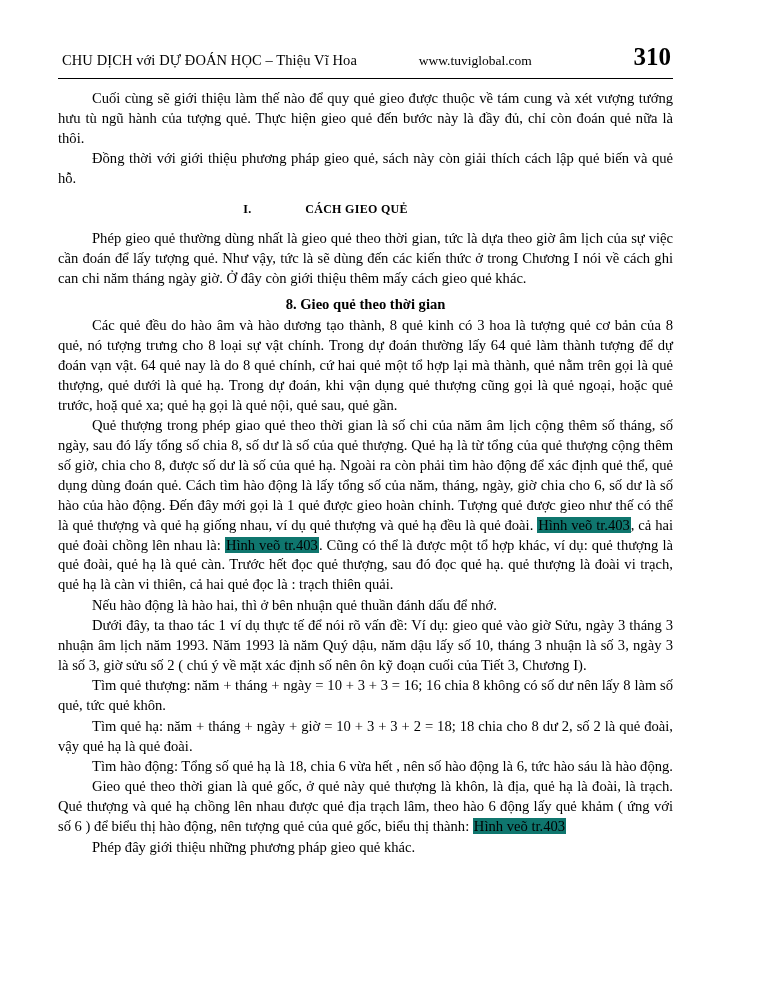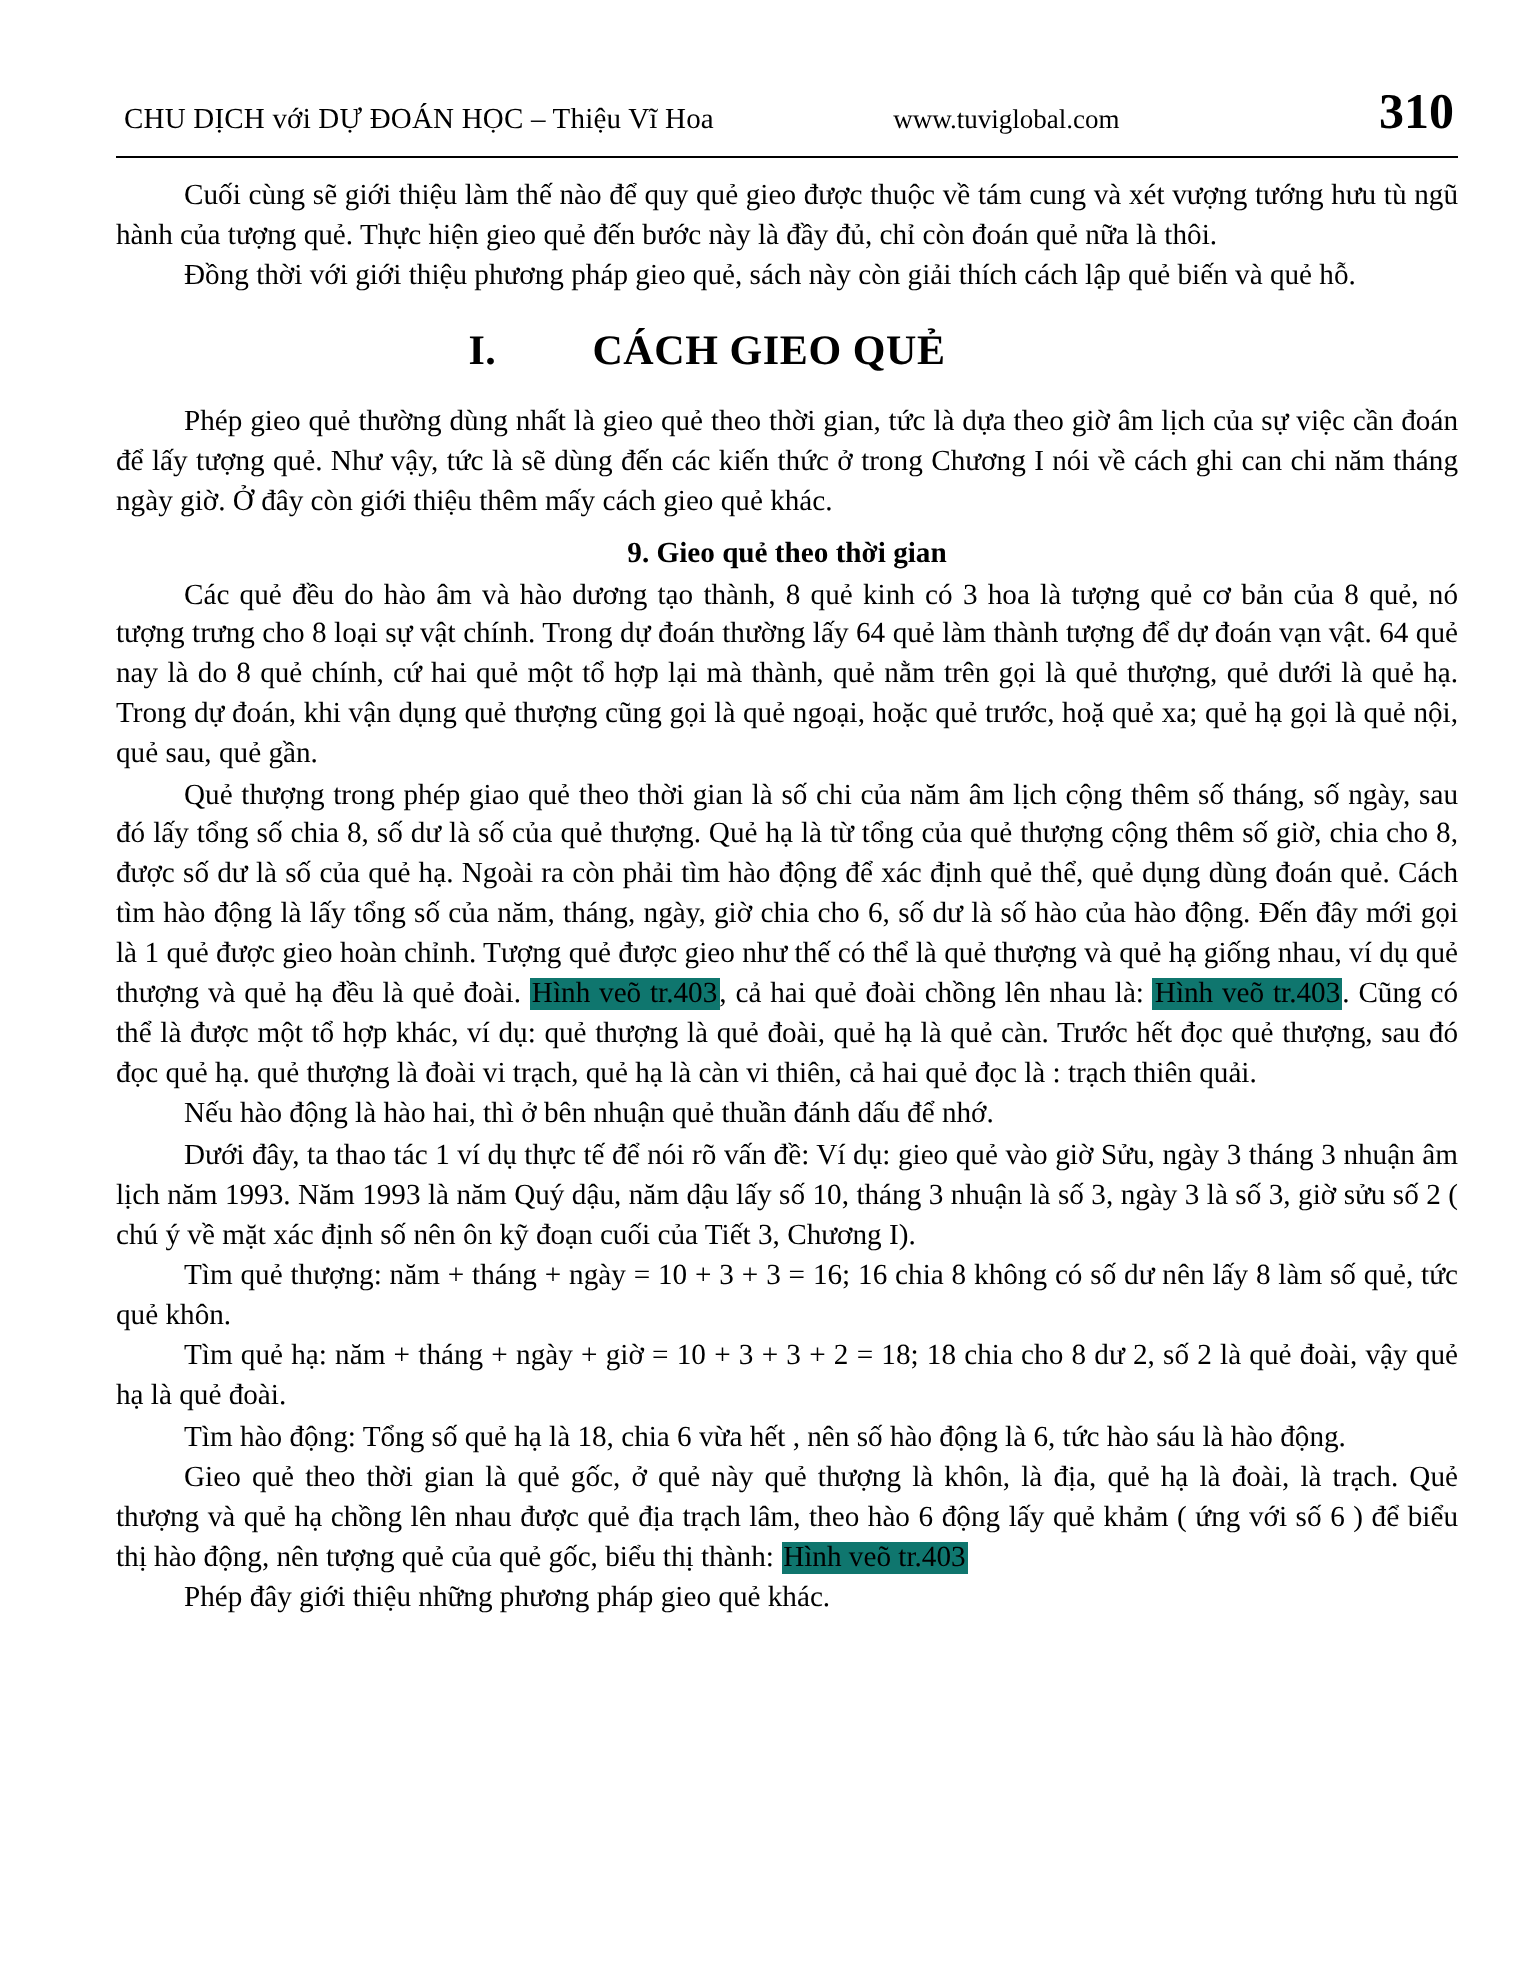--- a/index.html
+++ b/index.html
@@ -13,21 +13,21 @@
     font-family: "Liberation Serif", serif;
     color: #000000;
     position: relative;
     overflow: hidden;
   }
   .page {
     position: relative;
     width: 765px;
     height: 990px;
     box-sizing: border-box;
-    padding: 44px 36px 30px 58px;
+    padding: 44px 92px 30px 58px;
     border-radius: 23px;
   }
   
   .header {
     display: flex;
     align-items: baseline;
     justify-content: space-between;
     height: 30px;
     padding-left: 4px;
     padding-right: 2px;
@@ -63,21 +63,21 @@
   p {
     margin: 0 0 0.5px 0;
     text-indent: 34px;
   }
   p.noindent {
     text-indent: 0;
   }
   .section-heading {
     text-align: center;
     font-weight: bold;
-    font-size: 21px;
+    font-size: 12px;
     margin: 12px 0 12px 0;
     text-indent: 0;
     letter-spacing: 0.3px;
   }
   .section-heading .numeral {
     display: inline-block;
     width: 62px;
     text-align: left;
     margin-left: -80px;
   }
@@ -109,21 +109,21 @@
 
     <p>Cuối cùng sẽ giới thiệu làm thế nào để quy quẻ gieo được thuộc về tám cung và xét vượng tướng hưu tù ngũ hành của tượng quẻ. Thực hiện gieo quẻ đến bước này là đầy đủ, chỉ còn đoán quẻ nữa là thôi.</p>
     <p>Đồng thời với giới thiệu phương pháp gieo quẻ, sách này còn giải thích cách lập quẻ biến và quẻ hỗ.</p>
 
     <div class="section-heading">
       <span class="numeral">I.</span><span>CÁCH GIEO QUẺ</span>
     </div>
 
     <p>Phép gieo quẻ thường dùng nhất là gieo quẻ theo thời gian, tức là dựa theo giờ âm lịch của sự việc cần đoán để lấy tượng quẻ. Như vậy, tức là sẽ dùng đến các kiến thức ở trong Chương I nói về cách ghi can chi năm tháng ngày giờ. Ở đây còn giới thiệu thêm mấy cách gieo quẻ khác.</p>
 
-    <div class="sub-heading">9. Gieo quẻ theo thời gian</div>
+    <div class="sub-heading">8. Gieo quẻ theo thời gian</div>
 
     <p>Các quẻ đều do hào âm và hào dương tạo thành, 8 quẻ kinh có 3 hoa là tượng quẻ cơ bản của 8 quẻ, nó tượng trưng cho 8  loại sự vật chính. Trong dự đoán thường lấy 64 quẻ làm thành tượng để dự đoán vạn vật. 64 quẻ nay là do 8 quẻ chính, cứ hai quẻ một tổ hợp lại mà thành, quẻ nằm trên gọi là quẻ thượng, quẻ dưới là quẻ hạ. Trong dự đoán, khi vận dụng quẻ thượng cũng gọi là quẻ ngoại, hoặc quẻ trước, hoặ quẻ xa; quẻ hạ gọi là quẻ nội, quẻ sau, quẻ gần.</p>
 
     <p><span>Quẻ thượng trong phép giao quẻ theo thời gian là số chi của năm âm lịch cộng thêm số tháng, số ngày, sau đó lấy tổng số chia 8, số dư là số của quẻ thượng. Quẻ hạ là từ tổng của quẻ thượng cộng thêm số giờ, chia cho 8, được số dư là số của quẻ hạ. Ngoài ra còn phải tìm hào động để xác định quẻ thể, quẻ dụng dùng đoán quẻ. Cách tìm hào động là lấy tổng số của năm, tháng, ngày, giờ chia cho 6, số dư là số hào của hào động. Đến đây mới gọi là 1 quẻ được gieo hoàn chỉnh. Tượng quẻ được gieo như thế có thể là quẻ thượng và quẻ hạ giống nhau, ví dụ quẻ thượng và quẻ hạ đều là quẻ đoài.</span> <span class="hl">Hình veõ tr.403</span><span>, cả hai quẻ đoài chồng lên nhau là: </span><span class="hl">Hình veõ tr.403</span><span>. Cũng có thể là được một tổ hợp khác, ví dụ: quẻ thượng là quẻ đoài, quẻ hạ là quẻ càn. Trước hết đọc quẻ thượng, sau đó đọc quẻ hạ. quẻ thượng là đoài vi trạch, quẻ hạ là càn vi thiên, cả hai quẻ đọc là : trạch thiên quải.</span></p>
 
     <p>Nếu hào động là hào hai, thì ở bên nhuận quẻ thuần đánh dấu để nhớ.</p>
     <p>Dưới đây, ta thao tác 1 ví dụ thực tế để nói rõ vấn đề: Ví dụ: gieo quẻ vào giờ Sửu, ngày 3 tháng 3 nhuận âm lịch năm 1993. Năm 1993 là năm Quý dậu, năm dậu lấy số 10, tháng 3 nhuận là số 3, ngày 3 là số 3, giờ sửu số 2 ( chú ý về mặt xác định số nên ôn kỹ đoạn cuối của Tiết 3, Chương I).</p>
     <p>Tìm quẻ thượng: năm + tháng + ngày = 10 + 3 + 3 = 16; 16 chia 8 không có số dư nên lấy 8 làm số quẻ, tức quẻ khôn.</p>
     <p>Tìm quẻ hạ: năm + tháng + ngày + giờ = 10 + 3 + 3 + 2 = 18; 18 chia cho 8 dư 2, số 2 là quẻ đoài, vậy quẻ hạ là quẻ đoài.</p>
     <p>Tìm hào động: Tổng số quẻ hạ là 18, chia 6 vừa hết , nên số hào động là 6, tức hào sáu là hào động.</p>

